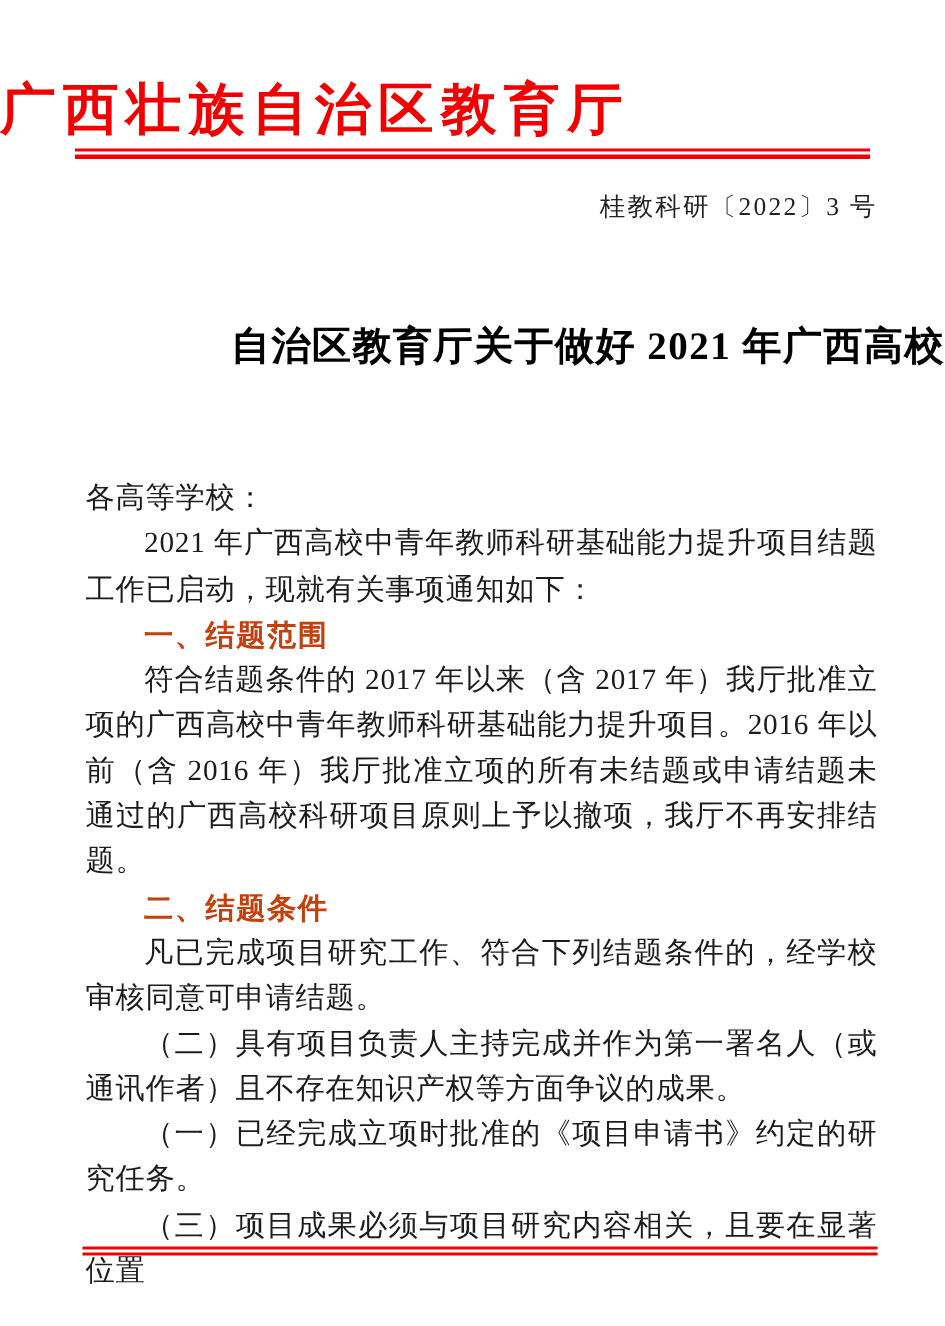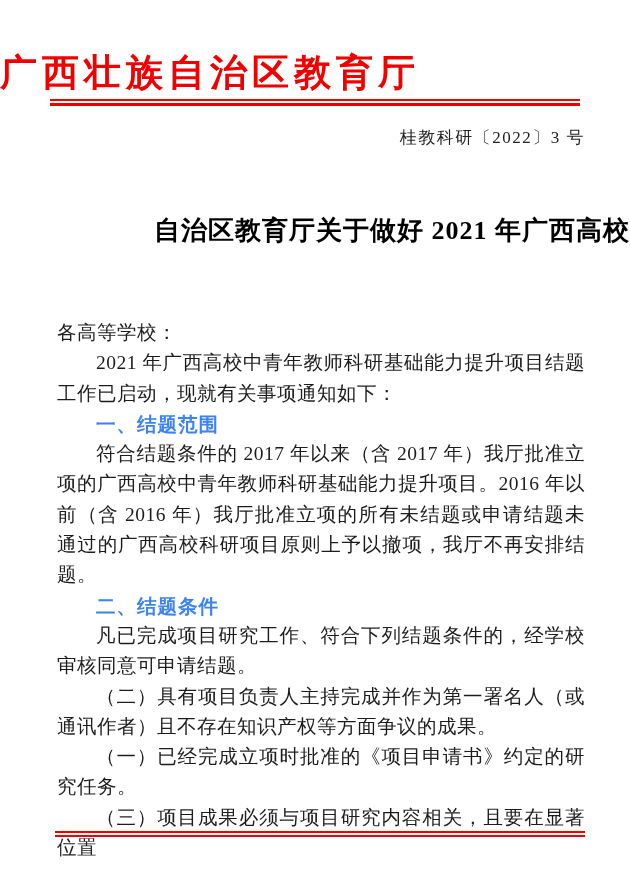--- a/index.html
+++ b/index.html
@@ -68,21 +68,21 @@
     line-height: 30.3px;
     text-align: justify;
     letter-spacing: 0.5px;
     color: #1c1c1c;
   }
   .body-text p { margin: 0; text-indent: 2em; }
   .body-text p.salutation { text-indent: 0; }
   .body-text p.heading {
     font-weight: bold;
     font-family: "Liberation Sans", sans-serif;
-    color: #3b82f6;
+    color: #c2410c;
     letter-spacing: 1px;
   }
   
   .foot-rule {
     position: absolute;
     top: 831px;
     left: 55px;
     width: 530px;
     height: 1.5px;
     background: #ffffff;

